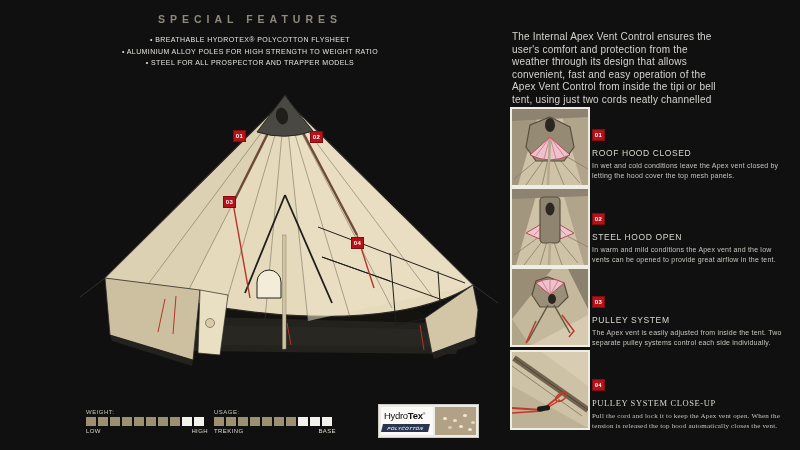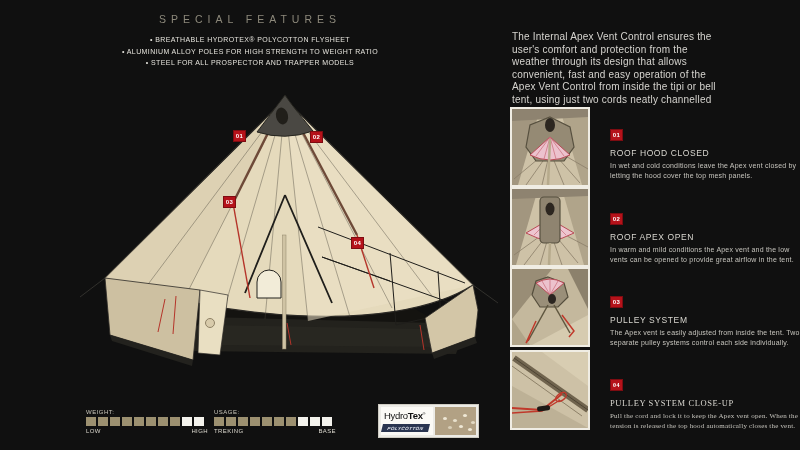--- a/index.html
+++ b/index.html
@@ -4,21 +4,21 @@
 <style>
   html,body{margin:0;padding:0;background:#000;}
   .stage{
     position:relative;width:800px;height:450px;background:#101010;
     overflow:hidden;font-family:"Liberation Sans",sans-serif;
     -webkit-font-smoothing:antialiased;
   }
   
   .left-heading{
     position:absolute;left:0;top:13px;width:500px;text-align:center;
-    font-size:10.5px;letter-spacing:5px;color:#8d897b;font-weight:400;
+    font-size:10.5px;letter-spacing:5px;color:#8d897b;font-weight:700;
   }
   .bullets{position:absolute;left:0;top:34px;width:500px;text-align:center;}
   .bullet{
     font-size:7px;line-height:11.5px;color:#e4e2db;letter-spacing:.4px;
   }
   .bullet::before{content:"• ";}
   
   .tent-wrap{position:absolute;left:60px;top:85px;width:440px;height:315px;}
   .tent-wrap svg{display:block;width:440px;height:315px;}
   .marker{
@@ -59,21 +59,21 @@
   }
   .intro{
     position:absolute;left:512px;top:31px;width:204px;
     font-size:10px;line-height:12.6px;color:#d6d4cf;letter-spacing:.2px;
   }
   .items{position:absolute;left:510px;top:107px;width:290px;}
   .item{display:flex;margin-bottom:0;height:80px;}
   .item.last{margin-top:3px;}
   .thumb{width:76px;height:76px;border:2px solid #f0ede4;flex:none;background:#cec2a7;}
   .thumb svg{display:block;width:76px;height:76px;}
-  .item-text{margin-left:20px;width:195px;padding-top:22px;}
+  .item-text{margin-left:2px;width:195px;padding-top:22px;}
   .item:nth-child(2) .item-text{padding-top:26px;}
   .item:nth-child(3) .item-text{padding-top:29px;}
   .item:nth-child(4) .item-text{padding-top:29px;font-family:Liberation Serif, serif;}
   .item-badge{width:13px;height:12px;background:#b5121a;border:1px solid #7e0c11;box-sizing:border-box;
     color:#fff;font-size:6px;font-weight:bold;line-height:10px;text-align:center;letter-spacing:.5px;}
   .item-title{font-size:8.5px;color:#d9d7d0;letter-spacing:.6px;margin-top:7px;}
   .item-body{font-size:7px;line-height:10px;color:#c6c4bd;margin-top:3px;letter-spacing:.2px;}
 </style>
 </head>
 <body>
@@ -276,21 +276,21 @@
             <line x1="38" y1="30" x2="45" y2="51"></line>
               <line x1="38" y1="30" x2="54" y2="46"></line>
           </g>
           <rect x="28" y="8" width="20" height="46" rx="4" fill="#8f8470" stroke="#57503f" stroke-width="1.2"></rect>
           <ellipse cx="38" cy="20" rx="4.5" ry="6.5" fill="#2c2620"></ellipse>
           <line x1="38" y1="54" x2="37" y2="76" stroke="#b6aa8c" stroke-width="2.5"></line>
         </svg>
       </div>
       <div class="item-text">
         <div class="item-badge">02</div>
-        <div class="item-title">ROOF APEX OPEN</div>
+        <div class="item-title">STEEL HOOD OPEN</div>
         <div class="item-body">In warm and mild conditions the Apex vent and the low vents can be opened to provide great airflow in the tent.</div>
       </div>
     </div>
 
     <div class="item">
       <div class="thumb">
         <svg viewBox="0 0 76 76">
           <rect width="76" height="76" fill="#c4b89d"></rect>
           <polygon points="0,0 40,0 0,50" fill="#998d76"></polygon>
           <polygon points="56,0 76,0 76,40" fill="#8c816c"></polygon>

